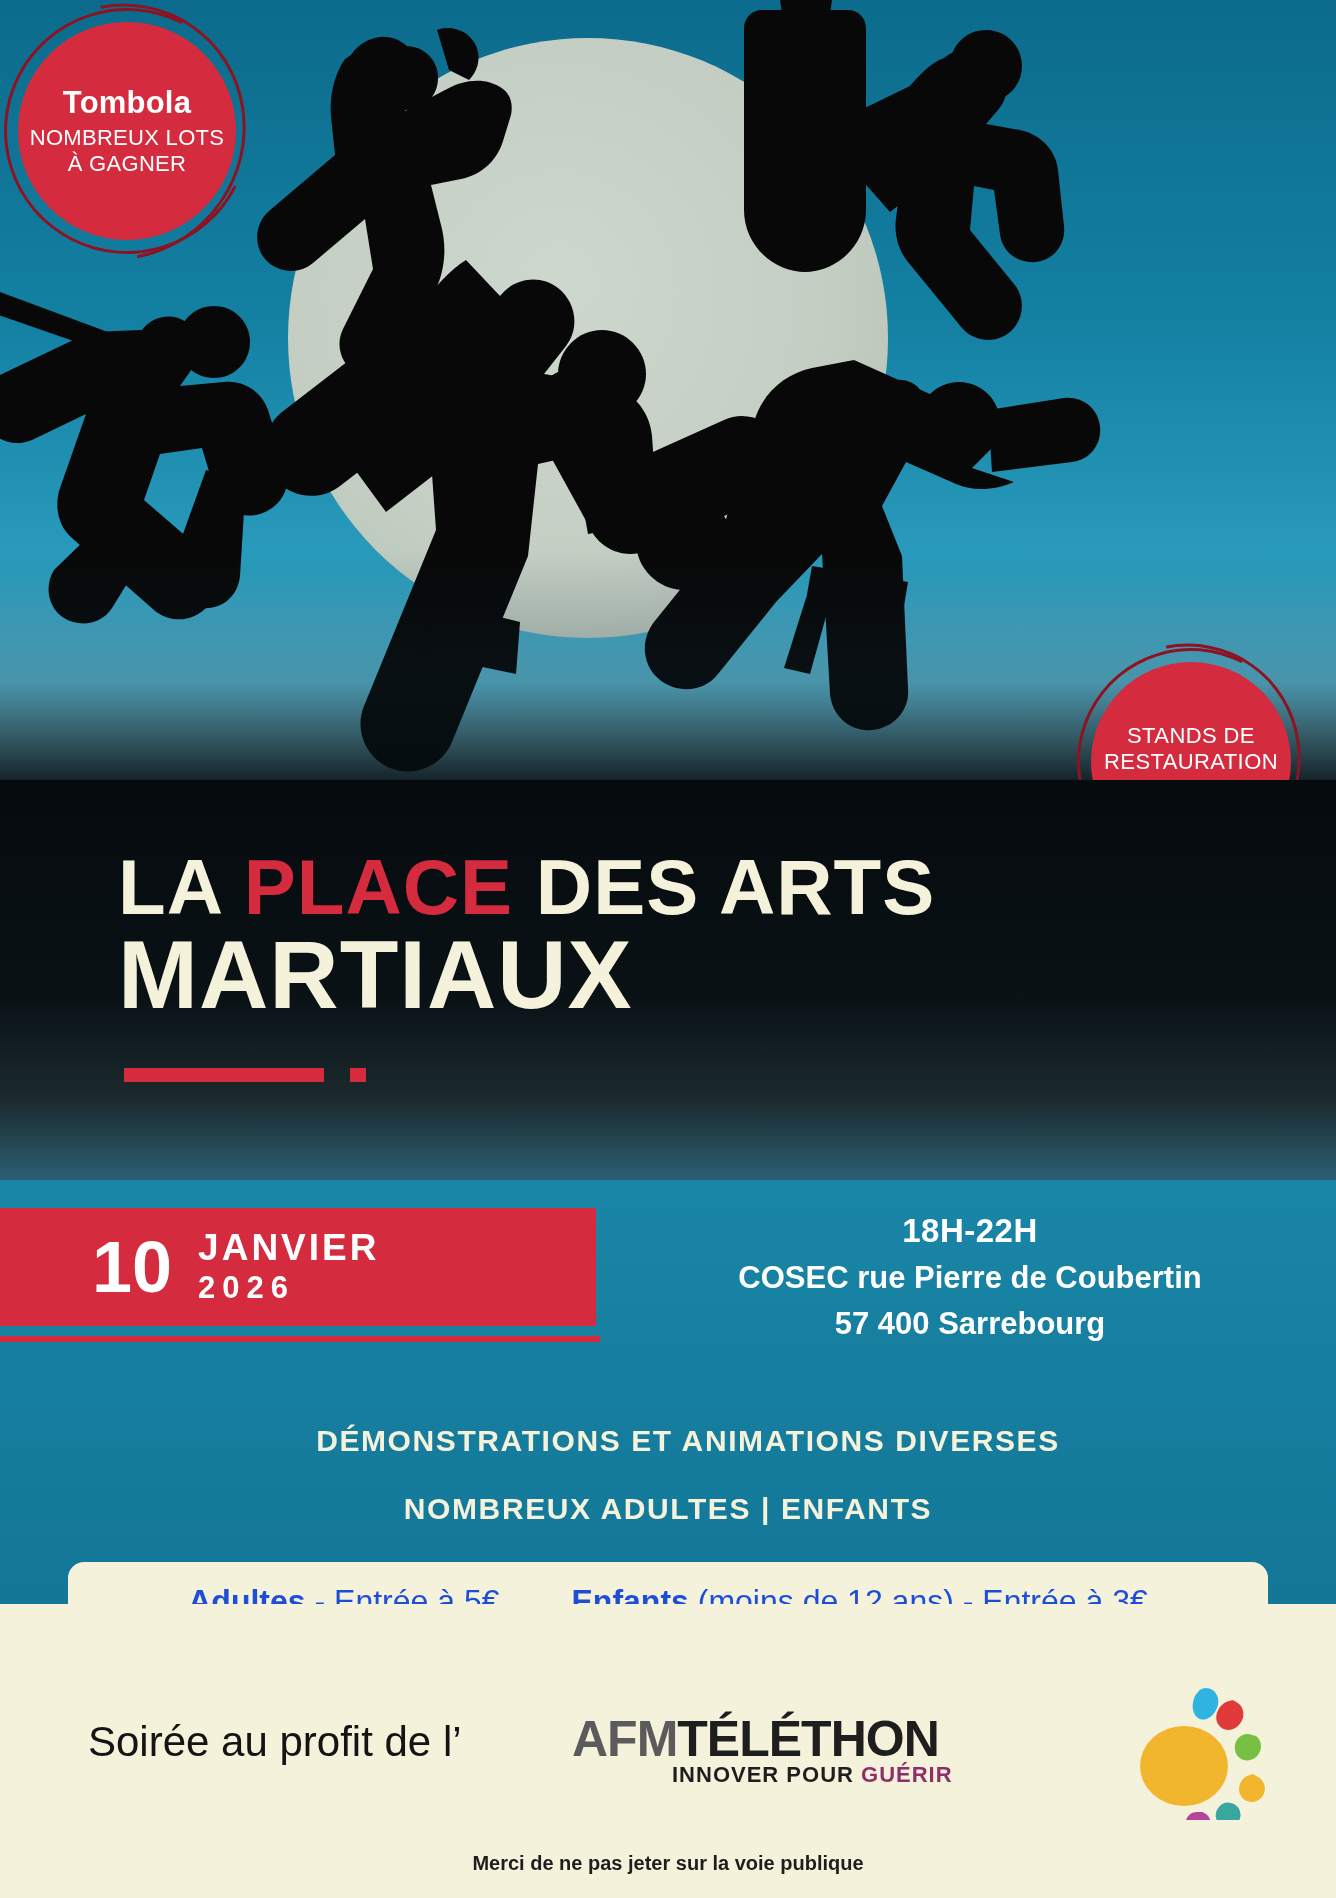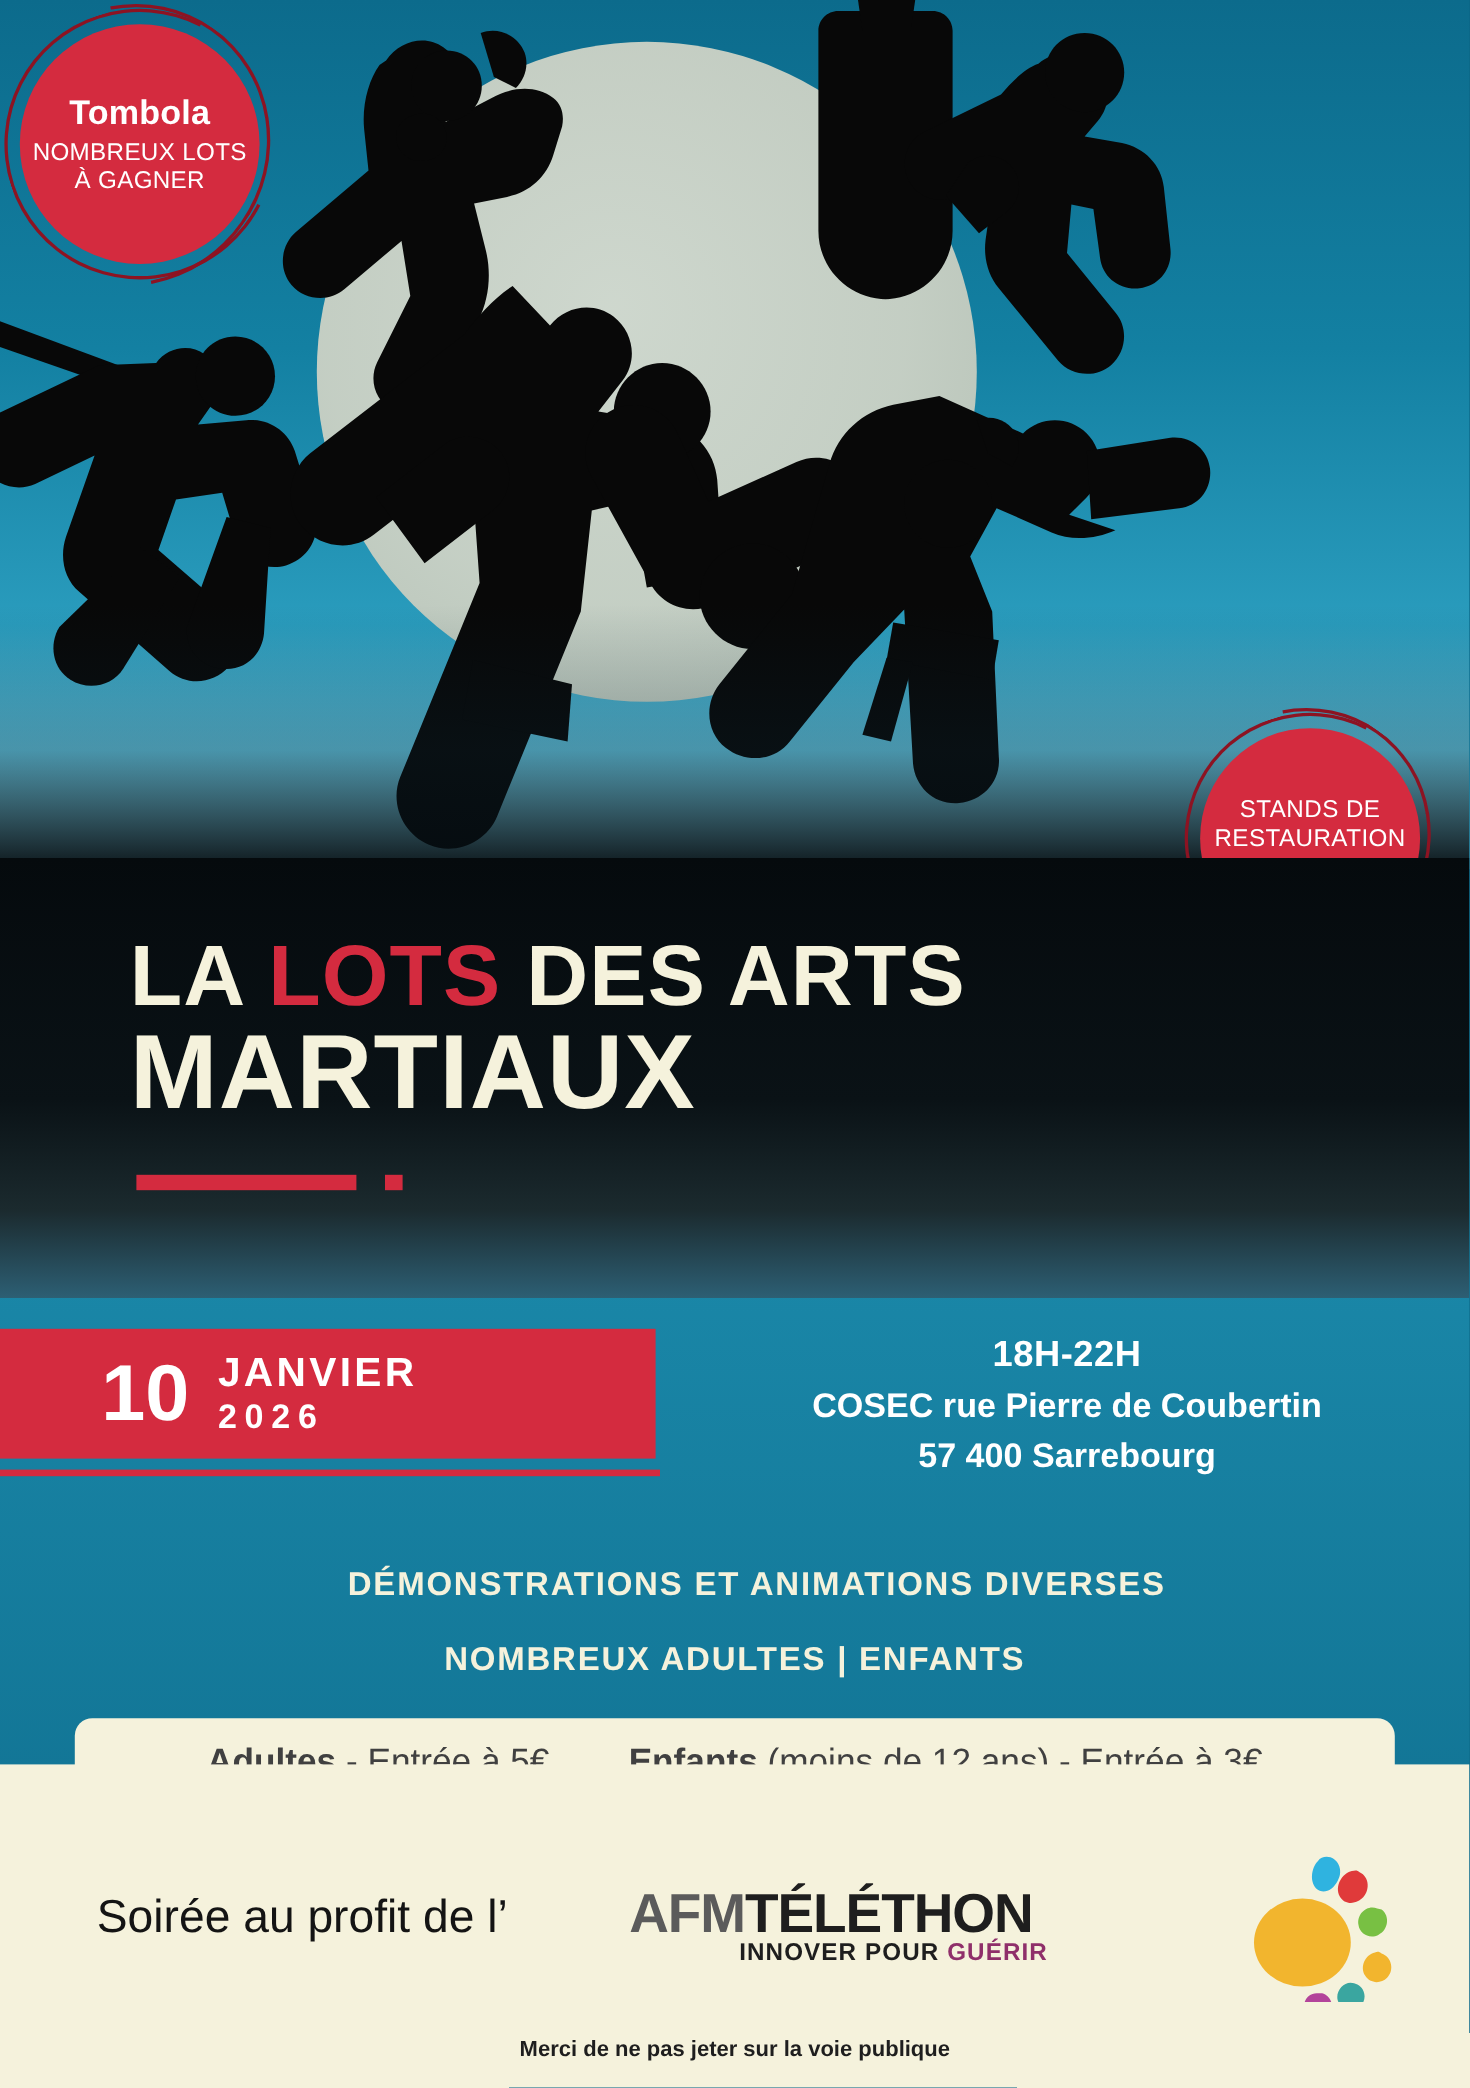--- a/index.html
+++ b/index.html
@@ -258,21 +258,21 @@
     left: 68px;
     top: 1562px;
     width: 1200px;
     height: 78px;
     background: #f5f2dc;
     border-radius: 16px;
     display: flex;
     align-items: center;
     justify-content: center;
     gap: 72px;
-    color: #404040;
+    color: #1d4ed8;
   }
   .price-bar .seg {
     font-size: 32px;
     white-space: nowrap;
   }
   .price-bar .seg b { font-weight: bold; }
 
   
   .bottom {
     position: absolute;
@@ -402,21 +402,21 @@
   <div class="badge" id="badge-tombola">
     <div class="ring"></div>
     <div class="ring2"></div>
     <div class="l1">Tombola</div>
     <div class="l2">NOMBREUX LOTS</div>
     <div class="l3">À GAGNER</div>
   </div>
 
   <div class="title-band">
     <div class="line1">
-      <span>LA </span><span class="hl">LOTS</span><span> DES ARTS</span>
+      <span>LA </span><span class="hl">PLACE</span><span> DES ARTS</span>
     </div>
     <div class="line2">MARTIAUX</div>
     <div class="rule"></div>
     <div class="rule-dot"></div>
   </div>
 
   <div class="date-box">
     <div class="day">10</div>
     <div class="mw">
       <div class="month">JANVIER</div>

